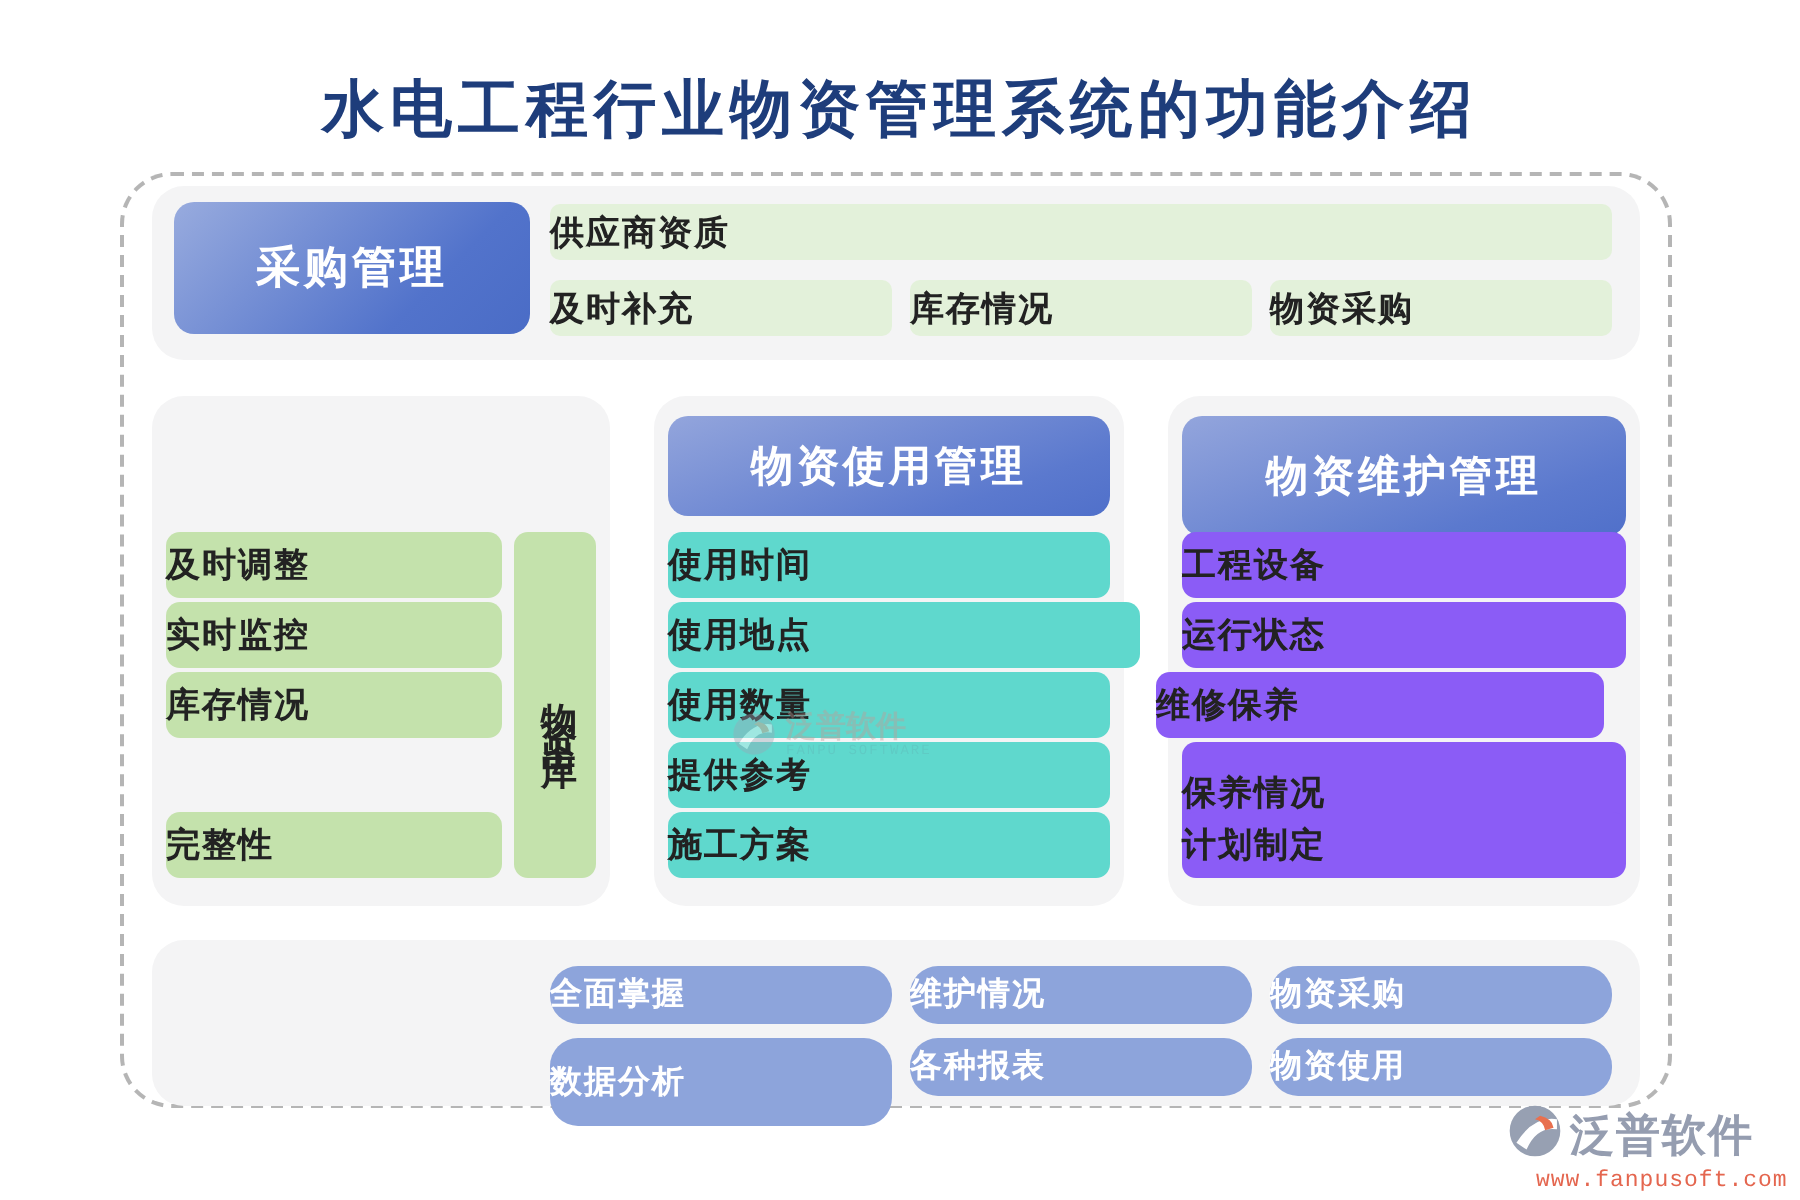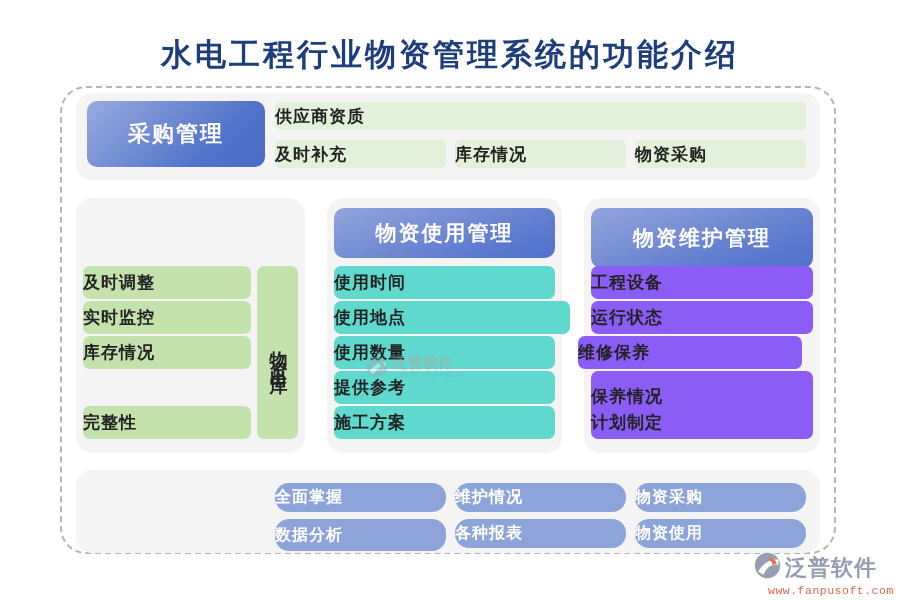--- a/index.html
+++ b/index.html
@@ -143,21 +143,21 @@
   <div class="abs panel" style="left:76px;top:470px;width:744px;height:83px;"></div>
   <div class="abs cell peri" style="left:275px;top:483px;width:171px;height:29px;">
     <span>全面掌握</span>
   </div>
   <div class="abs cell peri" style="left:455px;top:483px;width:171px;height:29px;">
     <span>维护情况</span>
   </div>
   <div class="abs cell peri" style="left:635px;top:483px;width:171px;height:29px;">
     <span>物资采购</span>
   </div>
-  <div class="abs cell peri" style="left:275px;top:519px;width:171px;height:32px;">
+  <div class="abs cell peri" style="left:275px;top:519px;width:171px;height:44px;">
     <span>数据分析</span>
   </div>
   <div class="abs cell peri" style="left:455px;top:519px;width:171px;height:29px;">
     <span>各种报表</span>
   </div>
   <div class="abs cell peri" style="left:635px;top:519px;width:171px;height:29px;">
     <span>物资使用</span>
   </div>
 
   <div class="abs watermark">

